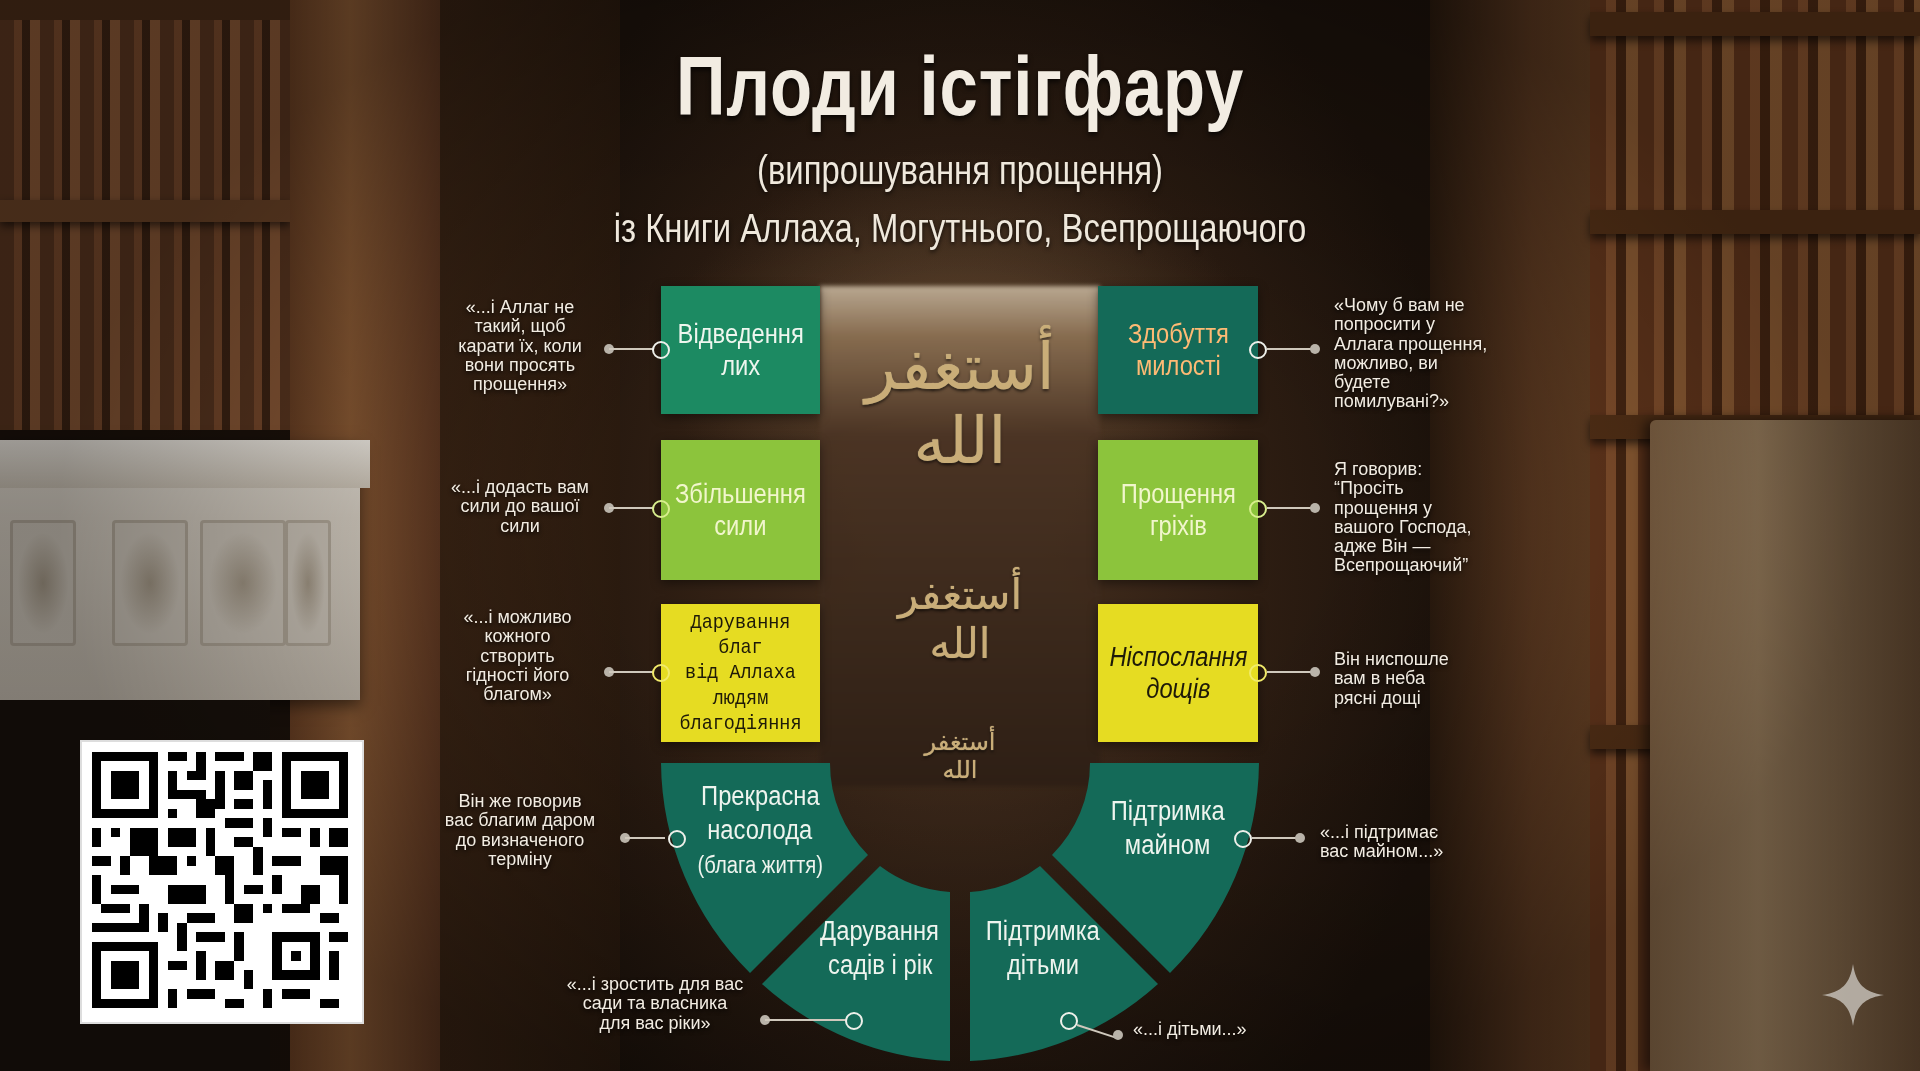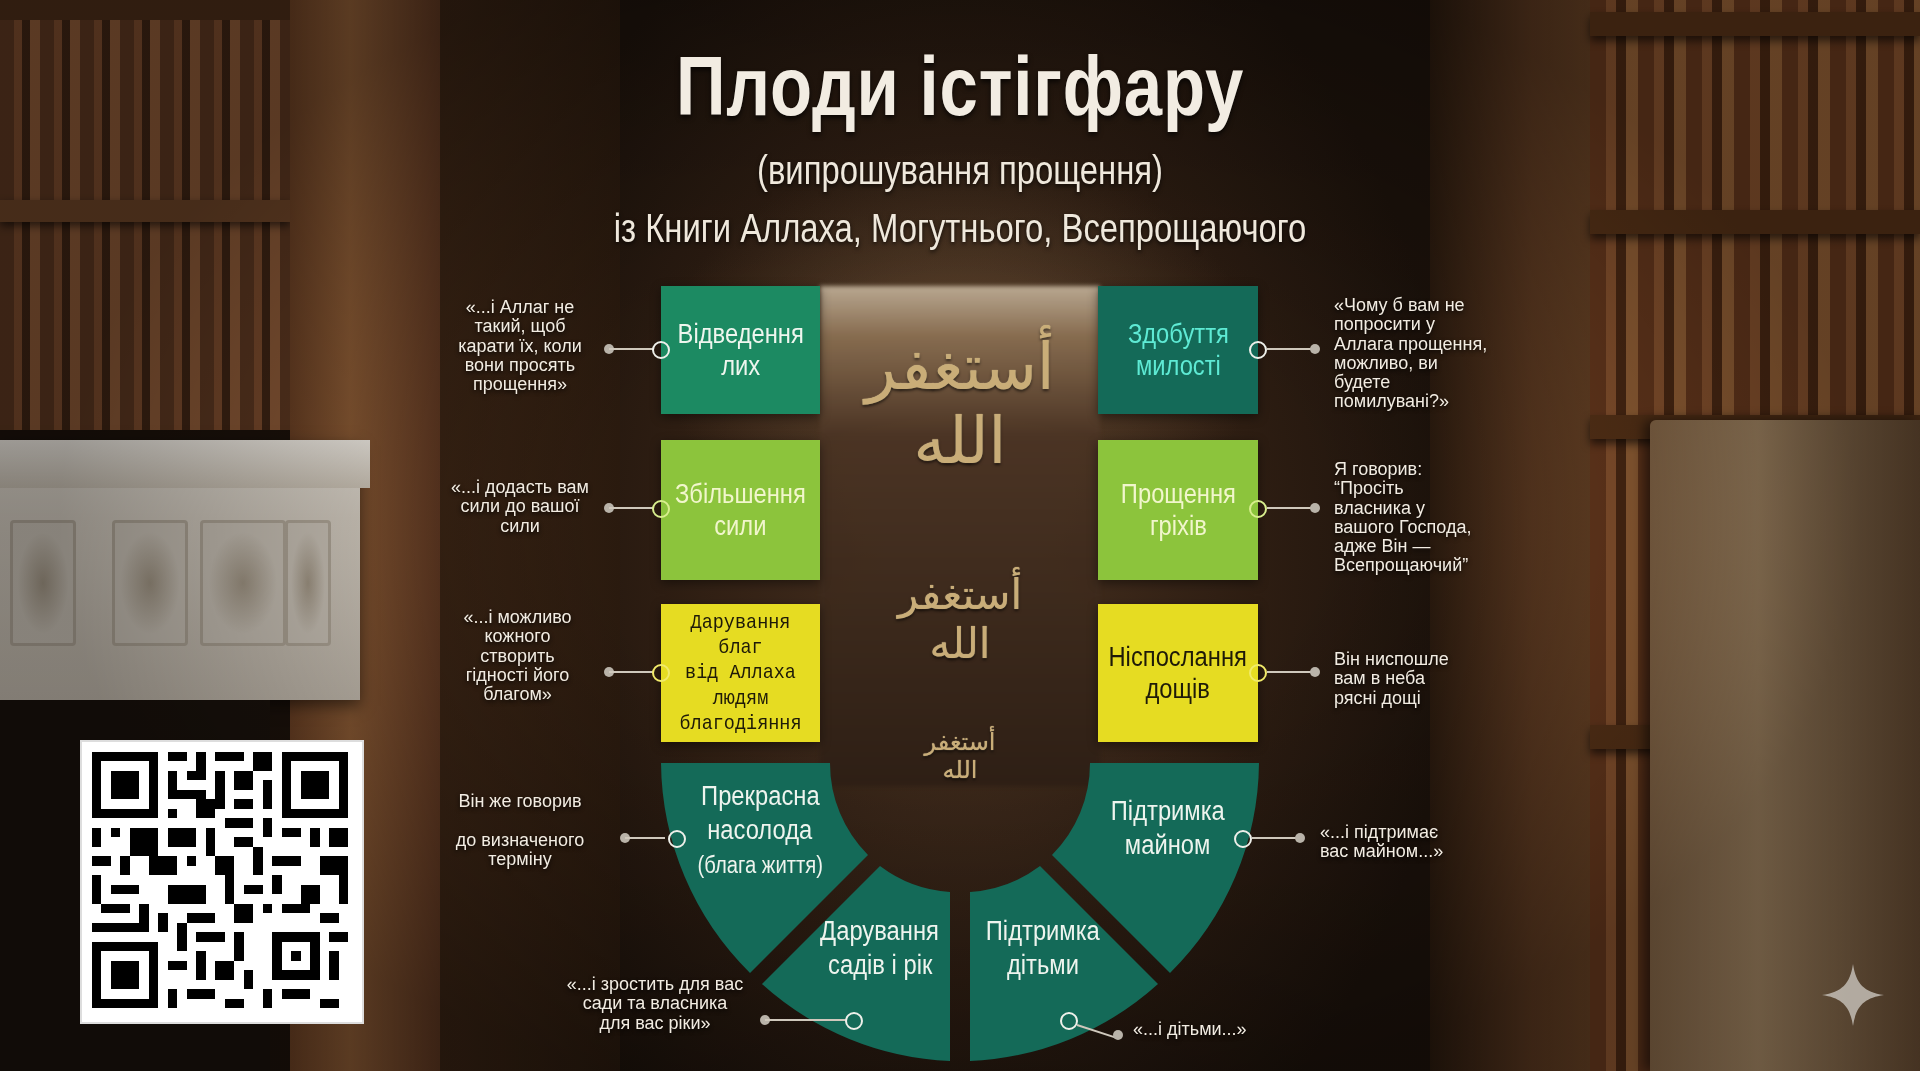--- a/index.html
+++ b/index.html
@@ -47,21 +47,21 @@
   .subtitle{position:absolute;left:0;right:0;text-align:center;color:#efe8dc;
     font-size:40px;transform:scaleX(.82);text-shadow:0 2px 5px rgba(0,0,0,.7);}
   .sub1{top:148px;}
   .sub2{top:206px;}
 
   
   .box{position:absolute;display:flex;align-items:center;justify-content:center;text-align:center;
     font-size:27px;line-height:1.2;box-shadow:0 3px 10px rgba(0,0,0,.45);}
   .box span{display:block;transform:scaleX(.88);}
   .c-green{background:#1c8a62;color:#eef6ee;}
-  .c-teal{background:#146a58;color:#5eead4;}
+  .c-teal{background:#146a58;color:#fdba74;}
   .c-lime{background:#8cc43c;color:#f1f6cc;}
   .c-yellow{background:#e6dc22;color:#1e1a08;}
   .small{font-size:23px;font-family:Liberation Mono, monospace;}
 
   .quote{position:absolute;color:#f2ece2;font-size:18px;line-height:1.07;text-shadow:0 2px 4px rgba(0,0,0,.8);}
   .quote span{display:inline-block;}
   .q-left{text-align:center;}
   .q-right{text-align:left;}
 
   .conn{position:absolute;height:2px;background:#cfc8bc;}
@@ -149,21 +149,21 @@
       <span>Здобуття</span>
       <span>милості</span>
     </div>
 </div>
 <div class="box c-lime" style="left:1098px;top:440px;width:160px;height:140px;">
   <div>
       <span>Прощення</span>
       <span>гріхів</span>
     </div>
 </div>
-<div class="box c-yellow" style="left:1098px;top:604px;width:160px;height:138px;">
+<div class="box c-yellow" style="left:1098px;top:604px;width:160px;height:138px;font-style:italic;">
   <div>
       <span>Ніспослання</span>
       <span>дощів</span>
     </div>
 </div>
 
 <div class="seg-label" style="left:680px;top:780px;width:160px;">
   <span>Прекрасна</span><br>
   <span>насолода</span><br>
   <span class="sm">(блага життя)</span>
@@ -196,21 +196,21 @@
 <div class="ring l" style="left:652px;top:500px;"></div>
 
 <div class="quote q-left" style="left:430px;top:608px;width:175px;">
   <span>«...і можливо</span><br><span>кожного</span><br><span>створить</span><br><span>гідності його</span><br><span>благом»</span>
 </div>
 <div class="dot" style="left:604px;top:667px;"></div>
 <div class="conn" style="left:609px;top:671px;width:45px;"></div>
 <div class="ring y" style="left:652px;top:664px;"></div>
 
 <div class="quote q-left" style="left:425px;top:792px;width:190px;">
-  <span>Він же говорив</span><br><br><span>до визначеного</span><br><span>терміну</span>
+  <span>Він же говорив</span><br><span>вас благим даром</span><br><span>до визначеного</span><br><span>терміну</span>
 </div>
 <div class="dot" style="left:620px;top:833px;"></div>
 <div class="conn" style="left:625px;top:837px;width:40px;"></div>
 <div class="ring" style="left:668px;top:830px;"></div>
 
 <div class="quote q-left" style="left:540px;top:975px;width:230px;">
   <span>«...і зростить для вас</span><br><span>сади та власника</span><br><span>для вас ріки»</span>
 </div>
 <div class="dot" style="left:760px;top:1015px;"></div>
 <div class="conn" style="left:765px;top:1019px;width:82px;"></div>
@@ -220,21 +220,21 @@
 <div class="conn" style="left:1267px;top:348px;width:45px;"></div>
 <div class="dot" style="left:1310px;top:344px;"></div>
 <div class="quote q-right" style="left:1334px;top:296px;width:200px;">
   <span>«Чому б вам не</span><br><span>попросити у</span><br><span>Аллага прощення,</span><br><span>можливо, ви</span><br><span>будете</span><br><span>помилувані?»</span>
 </div>
 
 <div class="ring l" style="left:1249px;top:500px;"></div>
 <div class="conn" style="left:1267px;top:507px;width:45px;"></div>
 <div class="dot" style="left:1310px;top:503px;"></div>
 <div class="quote q-right" style="left:1334px;top:460px;width:200px;">
-  <span>Я говорив:</span><br><span>“Просіть</span><br><span>власника у</span><br><span>вашого Господа,</span><br><span>адже Він —</span><br><span>Всепрощаючий”</span>
+  <span>Я говорив:</span><br><span>“Просіть</span><br><span>прощення у</span><br><span>вашого Господа,</span><br><span>адже Він —</span><br><span>Всепрощаючий”</span>
 </div>
 
 <div class="ring y" style="left:1249px;top:664px;"></div>
 <div class="conn" style="left:1267px;top:671px;width:45px;"></div>
 <div class="dot" style="left:1310px;top:667px;"></div>
 <div class="quote q-right" style="left:1334px;top:650px;width:200px;">
   <span>Він ниспошле</span><br><span>вам в неба</span><br><span>рясні дощі</span>
 </div>
 
 <div class="ring" style="left:1234px;top:830px;"></div>

